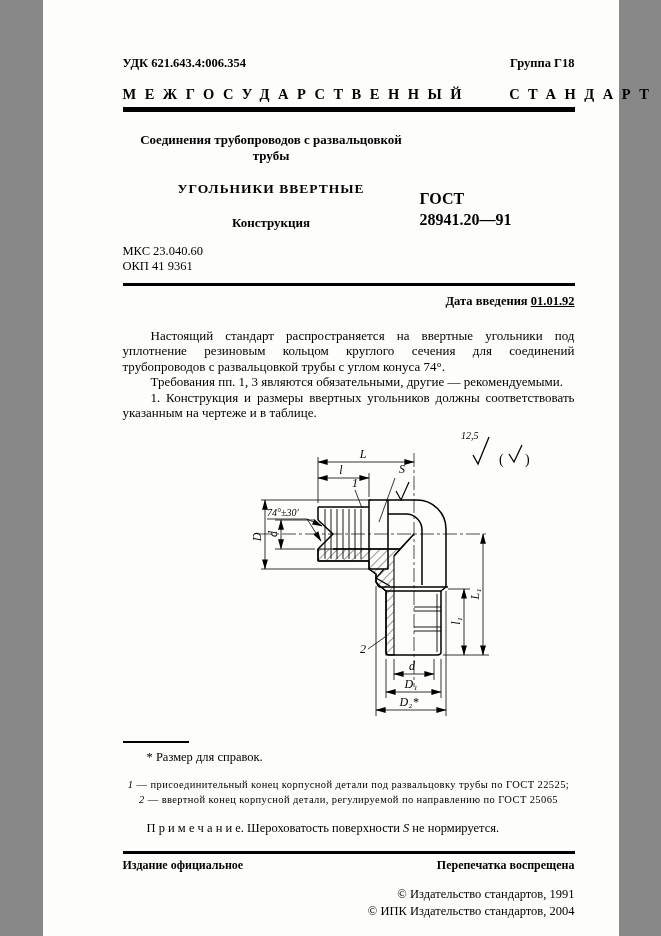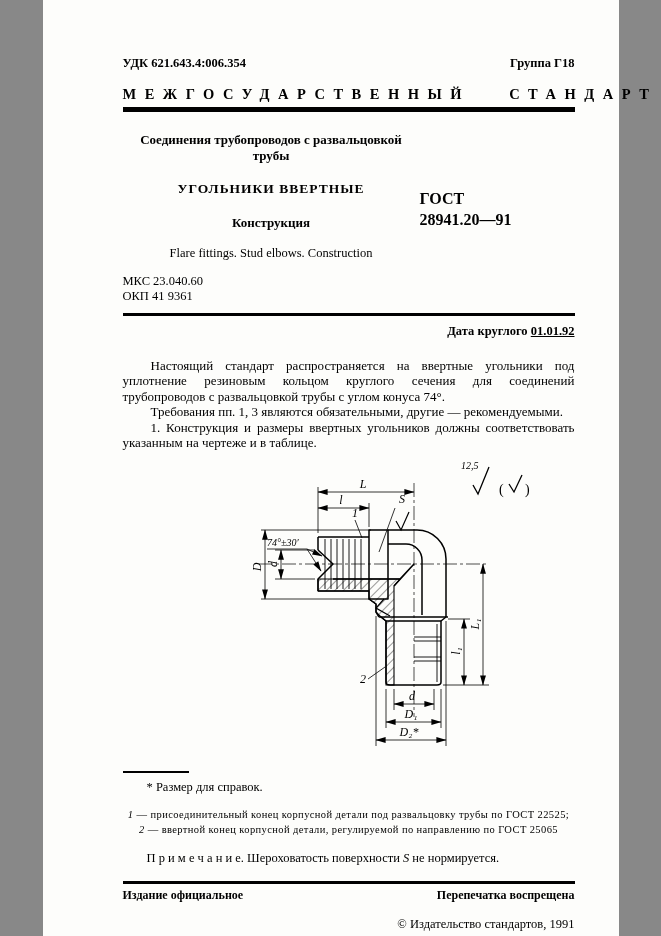--- a/index.html
+++ b/index.html
@@ -53,37 +53,36 @@
   </div>
 
   <div class="interstate-title">МЕЖГОСУДАРСТВЕННЫЙ СТАНДАРТ</div>
   <div class="rule-thick"></div>
 
   <div class="title-grid">
     <div class="title-left">
       <div class="t-subject">Соединения трубопроводов с развальцовкой трубы</div>
       <div class="t-main">УГОЛЬНИКИ ВВЕРТНЫЕ</div>
       <div class="t-sub">Конструкция</div>
-      <div class="t-eng">Flare fittings. Stud elbows. Construction</div>
     </div>
     <div class="gost-block">
       <div>ГОСТ</div>
       <div>28941.20—91</div>
     </div>
   </div>
 
   <div class="codes">
     <div>МКС 23.040.60</div>
     <div>ОКП 41 9361</div>
   </div>
 
   <div class="rule-mid"></div>
 
   <div class="date-row">
-    <span>Дата круглого</span>
+    <span>Дата введения</span>
     <span class="date-value">01.01.92</span>
   </div>
 
   <div class="body-text">
     <p>Настоящий стандарт распространяется на ввертные угольники под уплотнение резиновым кольцом круглого сечения для соединений трубопроводов с развальцовкой трубы с углом конуса 74°.</p>
     <p>Требования пп. 1, 3 являются обязательными, другие — рекомендуемыми.</p>
     <p>1. Конструкция и размеры ввертных угольников должны соответствовать указанным на чертеже и в таблице.</p>
   </div>
 
   <figure class="drawing" style="margin-top:2px;">

